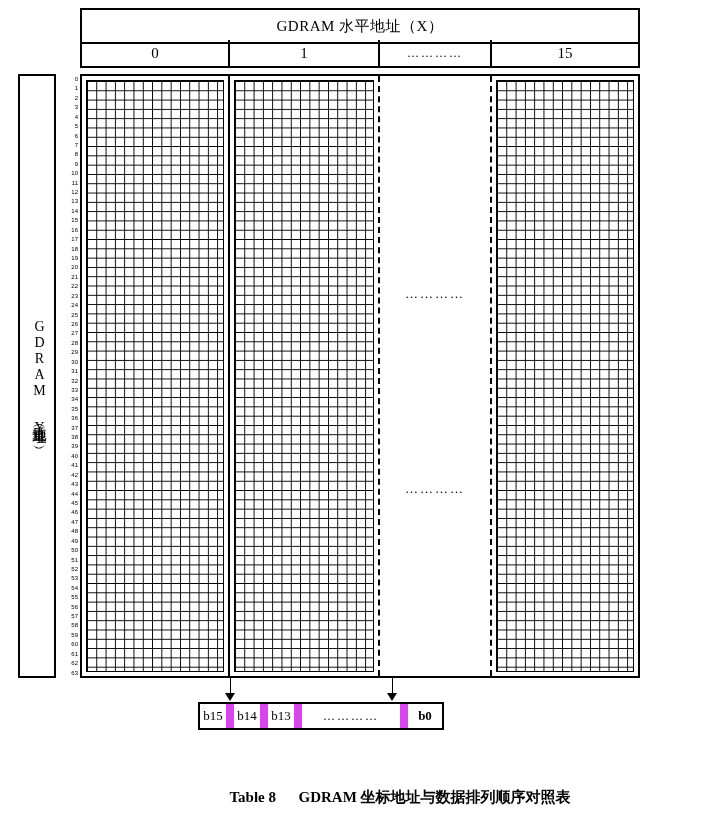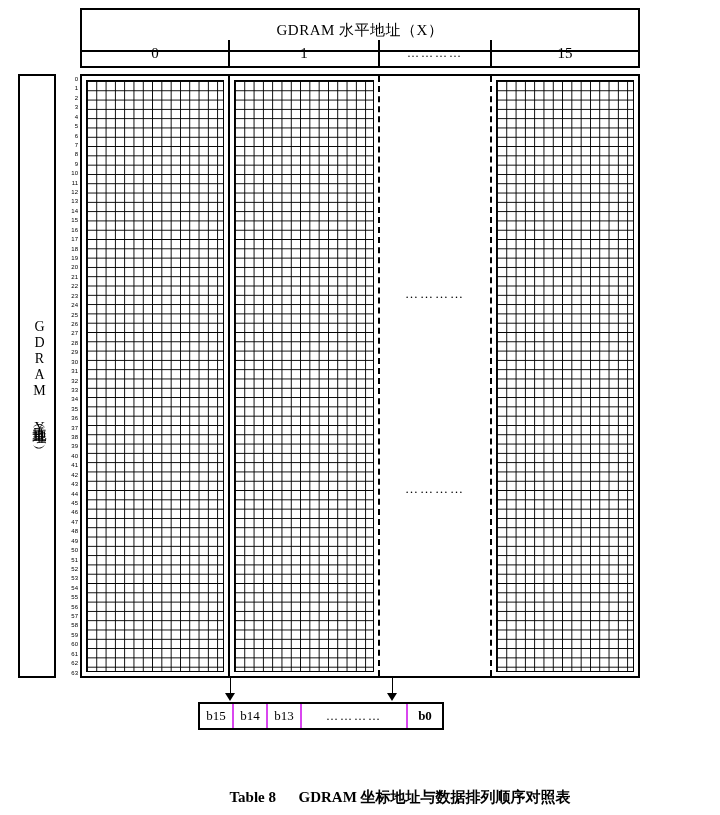--- a/index.html
+++ b/index.html
@@ -23,21 +23,21 @@
     top: 0;
     width: 720px;
     height: 770px;
   }
 
   .hdr-outer {
     position: absolute;
     left: 80px;
     top: 8px;
     width: 560px;
-    height: 44px;
+    height: 36px;
     border: 2px solid #000;
     box-sizing: border-box;
     display: flex;
     align-items: center;
     justify-content: center;
     font-size: 15px;
     letter-spacing: 0.5px;
   }
 
   .hdr-cols {
@@ -188,21 +188,21 @@
     position: absolute;
     left: 198px;
     top: 702px;
     height: 28px;
     border: 2px solid #000;
     box-sizing: border-box;
     display: flex;
   }
   .bit {
     box-sizing: border-box;
-    border-right: 2px solid #d946ef;
+    border-right: 8px solid #d946ef;
     display: flex;
     align-items: center;
     justify-content: center;
     font-family: "Liberation Serif", serif;
     font-size: 13px;
   }
   .bit:last-child { border-right: none; font-weight: bold; }
   .bit.w1 { width: 34px; }
   .bit.wdots { width: 106px; font-size: 12px; letter-spacing: 2px; }
 

